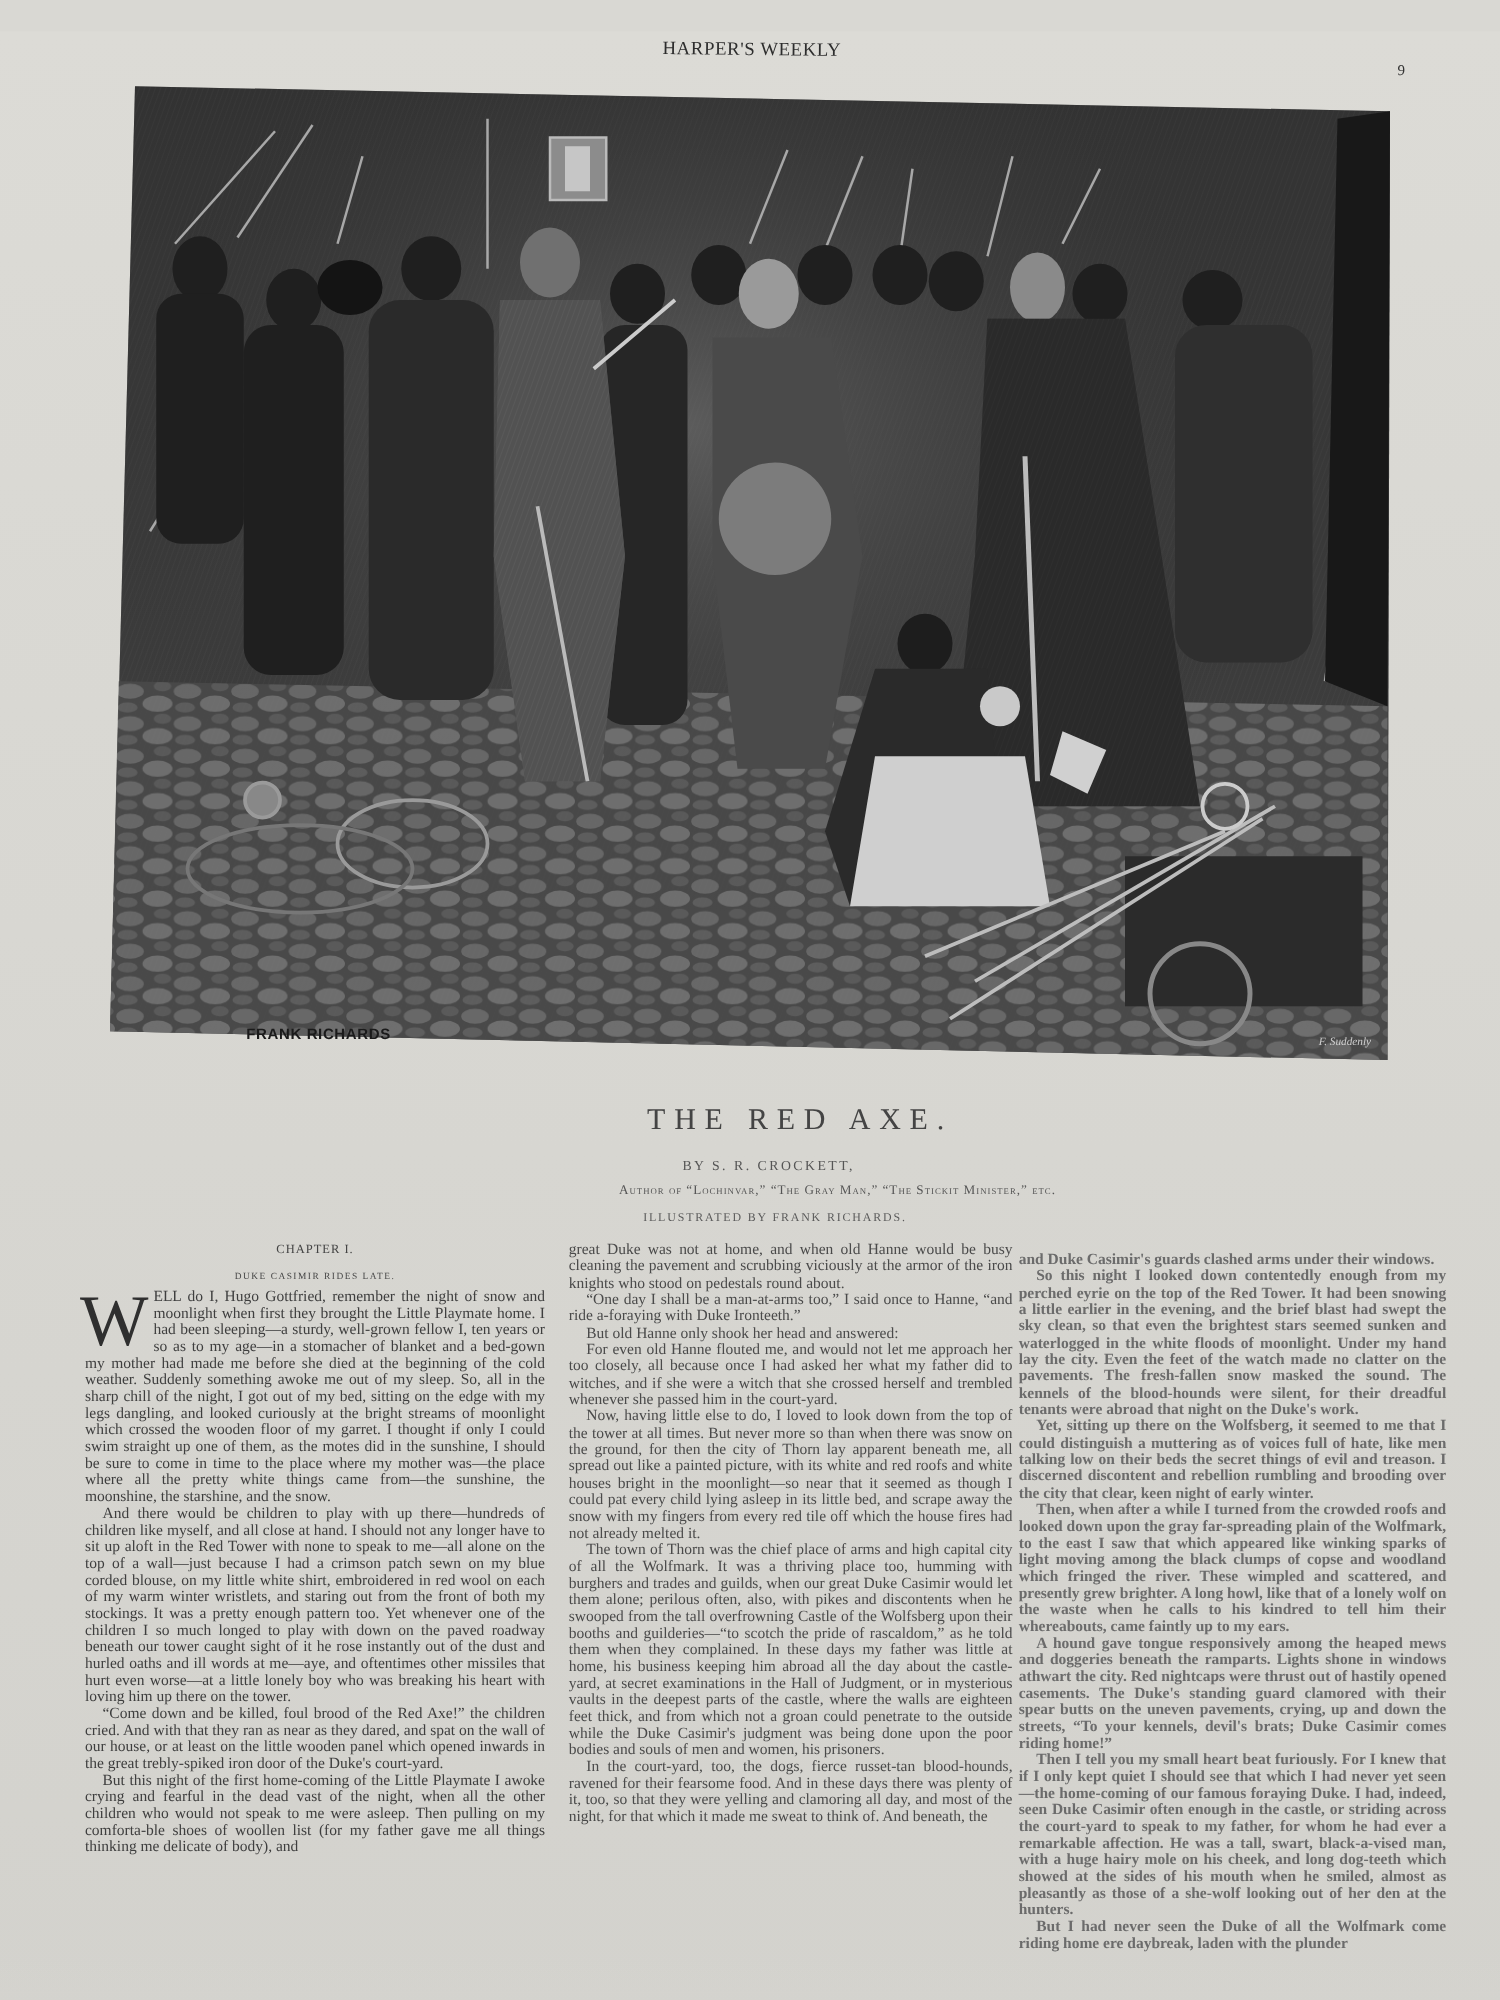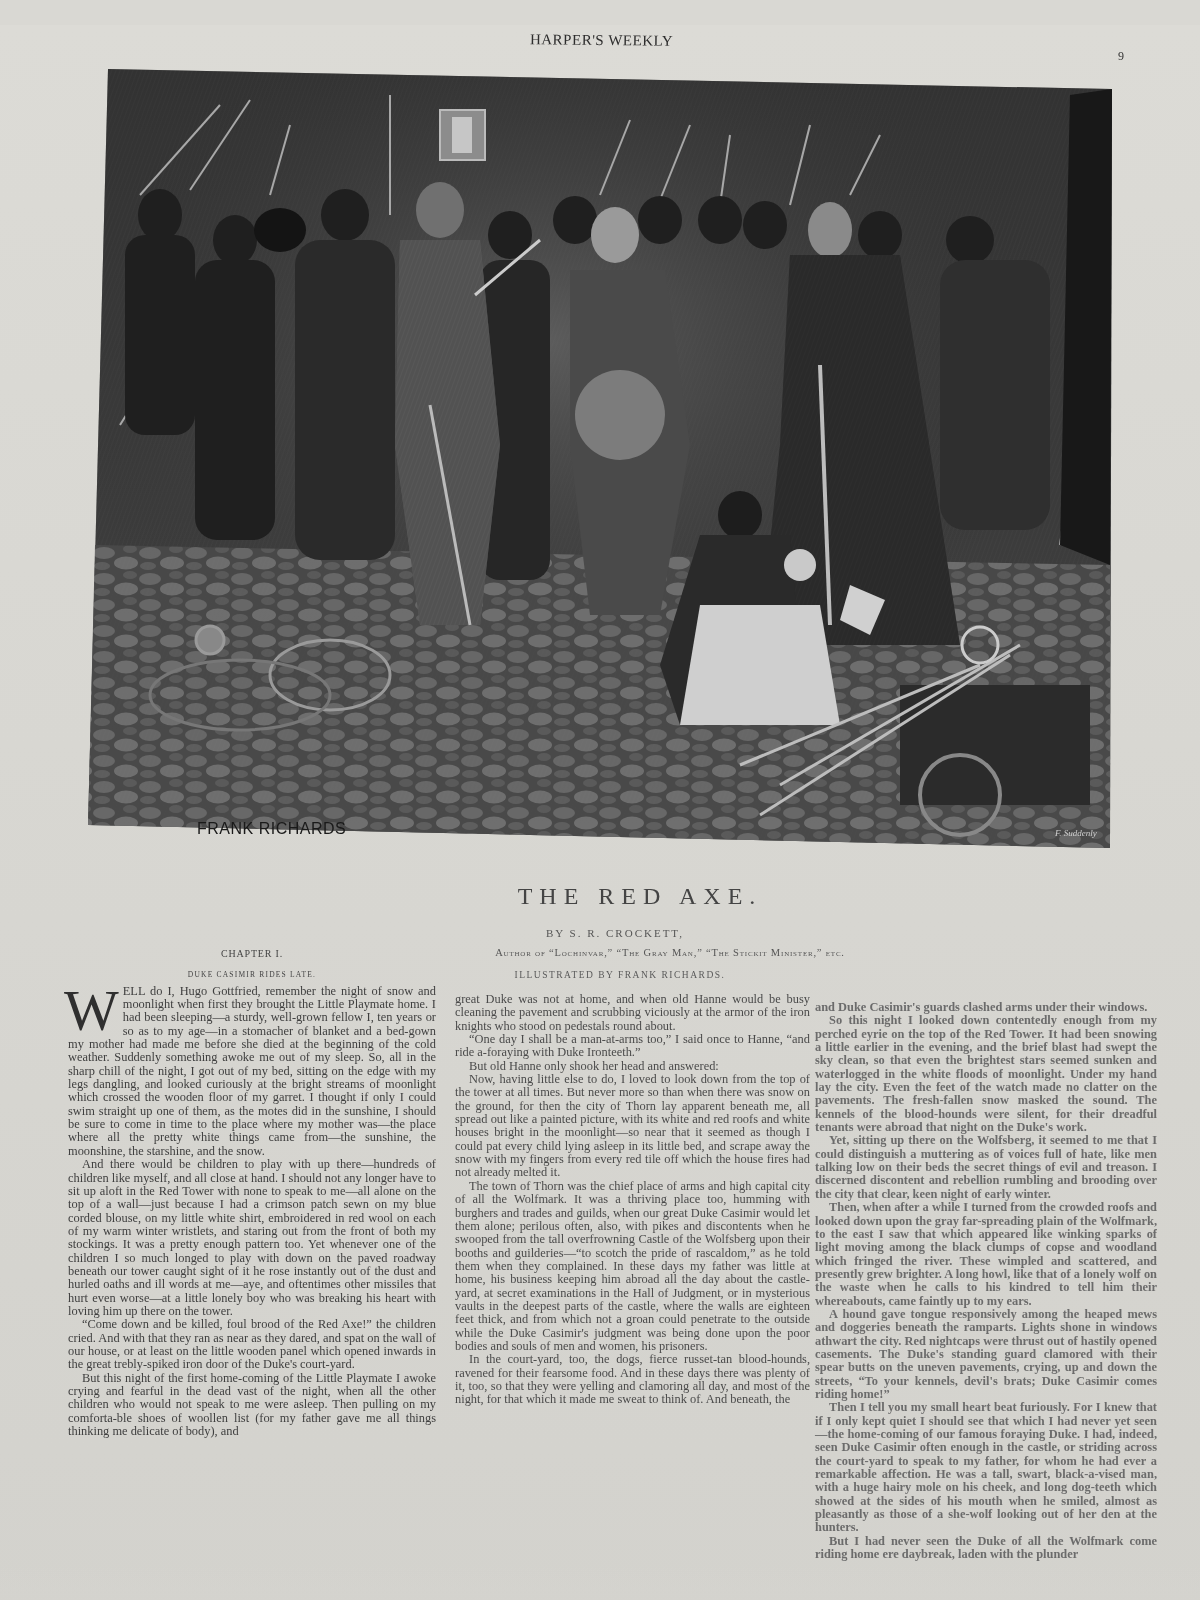--- a/index.html
+++ b/index.html
@@ -41,22 +41,22 @@
     .illustration {
       position: absolute;
       left: 0; top: 0;
       width: 1200px; height: 830px;
     }
     .signature-left {
       position: absolute;
       left: 197px;
       top: 795px;
       font-family: "Liberation Sans", sans-serif;
-      font-size: 16px;
-      font-weight: normal;
+      font-size: 12px;
+      font-weight: bold;
       letter-spacing: 0.5px;
       color: #1a1a1a;
     }
     .signature-right {
       position: absolute;
       left: 1055px;
       top: 803px;
       font-size: 9px;
       font-style: italic;
       color: #cfcfcf;
@@ -91,21 +91,21 @@
     }
     .illustrated-by {
       top: 945px;
       font-size: 9.5px;
       letter-spacing: 1.5px;
       color: #5a5a5a;
       left: 20px;
     }
     .column {
       position: absolute;
-      top: 922px;
+      top: 968px;
       font-size: 12.4px;
       line-height: 13.35px;
       text-align: justify;
       color: #3e3e3e;
     }
     .col-1 { left: 68px;  width: 368px; }
     .col-2 { left: 455px; width: 355px; top: 968px; color: #4a4a4a; }
     .col-3 { left: 815px; width: 342px; top: 976px; color: #6b6b6b; filter: blur(0.3px); font-weight: bold; }
     .col-3 p { color: #6b6b6b; }
     .chapter-heading {
@@ -283,20 +283,21 @@
     <p class="noindent"><span class="drop-cap">W</span><span>ELL do I, Hugo Gottfried, remember the night of snow and moonlight when first they brought the Little Playmate home. I had been sleeping—a sturdy, well-grown fellow I, ten years or so as to my age—in a stomacher of blanket and a bed-gown my mother had made me before she died at the beginning of the cold weather. Suddenly something awoke me out of my sleep. So, all in the sharp chill of the night, I got out of my bed, sitting on the edge with my legs dangling, and looked curiously at the bright streams of moonlight which crossed the wooden floor of my garret. I thought if only I could swim straight up one of them, as the motes did in the sunshine, I should be sure to come in time to the place where my mother was—the place where all the pretty white things came from—the sunshine, the moonshine, the starshine, and the snow.</span></p>
     <p>And there would be children to play with up there—hundreds of children like myself, and all close at hand. I should not any longer have to sit up aloft in the Red Tower with none to speak to me—all alone on the top of a wall—just because I had a crimson patch sewn on my blue corded blouse, on my little white shirt, embroidered in red wool on each of my warm winter wristlets, and staring out from the front of both my stockings. It was a pretty enough pattern too. Yet whenever one of the children I so much longed to play with down on the paved roadway beneath our tower caught sight of it he rose instantly out of the dust and hurled oaths and ill words at me—aye, and oftentimes other missiles that hurt even worse—at a little lonely boy who was breaking his heart with loving him up there on the tower.</p>
     <p>“Come down and be killed, foul brood of the Red Axe!” the children cried. And with that they ran as near as they dared, and spat on the wall of our house, or at least on the little wooden panel which opened inwards in the great trebly-spiked iron door of the Duke's court-yard.</p>
     <p>But this night of the first home-coming of the Little Playmate I awoke crying and fearful in the dead vast of the night, when all the other children who would not speak to me were asleep. Then pulling on my comforta-ble shoes of woollen list (for my father gave me all things thinking me delicate of body), and</p>
   </div>
 
   <div class="column col-2">
     <p class="noindent">great Duke was not at home, and when old Hanne would be busy cleaning the pavement and scrubbing viciously at the armor of the iron knights who stood on pedestals round about.</p>
     <p>“One day I shall be a man-at-arms too,” I said once to Hanne, “and ride a-foraying with Duke Ironteeth.”</p>
     <p>But old Hanne only shook her head and answered:</p>
+    <p>For even old Hanne flouted me, and would not let me approach her too closely, all because once I had asked her what my father did to witches, and if she were a witch that she crossed herself and trembled whenever she passed him in the court-yard.</p>
     <p>Now, having little else to do, I loved to look down from the top of the tower at all times. But never more so than when there was snow on the ground, for then the city of Thorn lay apparent beneath me, all spread out like a painted picture, with its white and red roofs and white houses bright in the moonlight—so near that it seemed as though I could pat every child lying asleep in its little bed, and scrape away the snow with my fingers from every red tile off which the house fires had not already melted it.</p>
     <p>The town of Thorn was the chief place of arms and high capital city of all the Wolfmark. It was a thriving place too, humming with burghers and trades and guilds, when our great Duke Casimir would let them alone; perilous often, also, with pikes and discontents when he swooped from the tall overfrowning Castle of the Wolfsberg upon their booths and guilderies—“to scotch the pride of rascaldom,” as he told them when they complained. In these days my father was little at home, his business keeping him abroad all the day about the castle-yard, at secret examinations in the Hall of Judgment, or in mysterious vaults in the deepest parts of the castle, where the walls are eighteen feet thick, and from which not a groan could penetrate to the outside while the Duke Casimir's judgment was being done upon the poor bodies and souls of men and women, his prisoners.</p>
     <p>In the court-yard, too, the dogs, fierce russet-tan blood-hounds, ravened for their fearsome food. And in these days there was plenty of it, too, so that they were yelling and clamoring all day, and most of the night, for that which it made me sweat to think of. And beneath, the</p>
   </div>
 
   <div class="column col-3">
     <p class="noindent">and Duke Casimir's guards clashed arms under their windows.</p>
     <p>So this night I looked down contentedly enough from my perched eyrie on the top of the Red Tower. It had been snowing a little earlier in the evening, and the brief blast had swept the sky clean, so that even the brightest stars seemed sunken and waterlogged in the white floods of moonlight. Under my hand lay the city. Even the feet of the watch made no clatter on the pavements. The fresh-fallen snow masked the sound. The kennels of the blood-hounds were silent, for their dreadful tenants were abroad that night on the Duke's work.</p>
     <p>Yet, sitting up there on the Wolfsberg, it seemed to me that I could distinguish a muttering as of voices full of hate, like men talking low on their beds the secret things of evil and treason. I discerned discontent and rebellion rumbling and brooding over the city that clear, keen night of early winter.</p>
     <p>Then, when after a while I turned from the crowded roofs and looked down upon the gray far-spreading plain of the Wolfmark, to the east I saw that which appeared like winking sparks of light moving among the black clumps of copse and woodland which fringed the river. These wimpled and scattered, and presently grew brighter. A long howl, like that of a lonely wolf on the waste when he calls to his kindred to tell him their whereabouts, came faintly up to my ears.</p>

